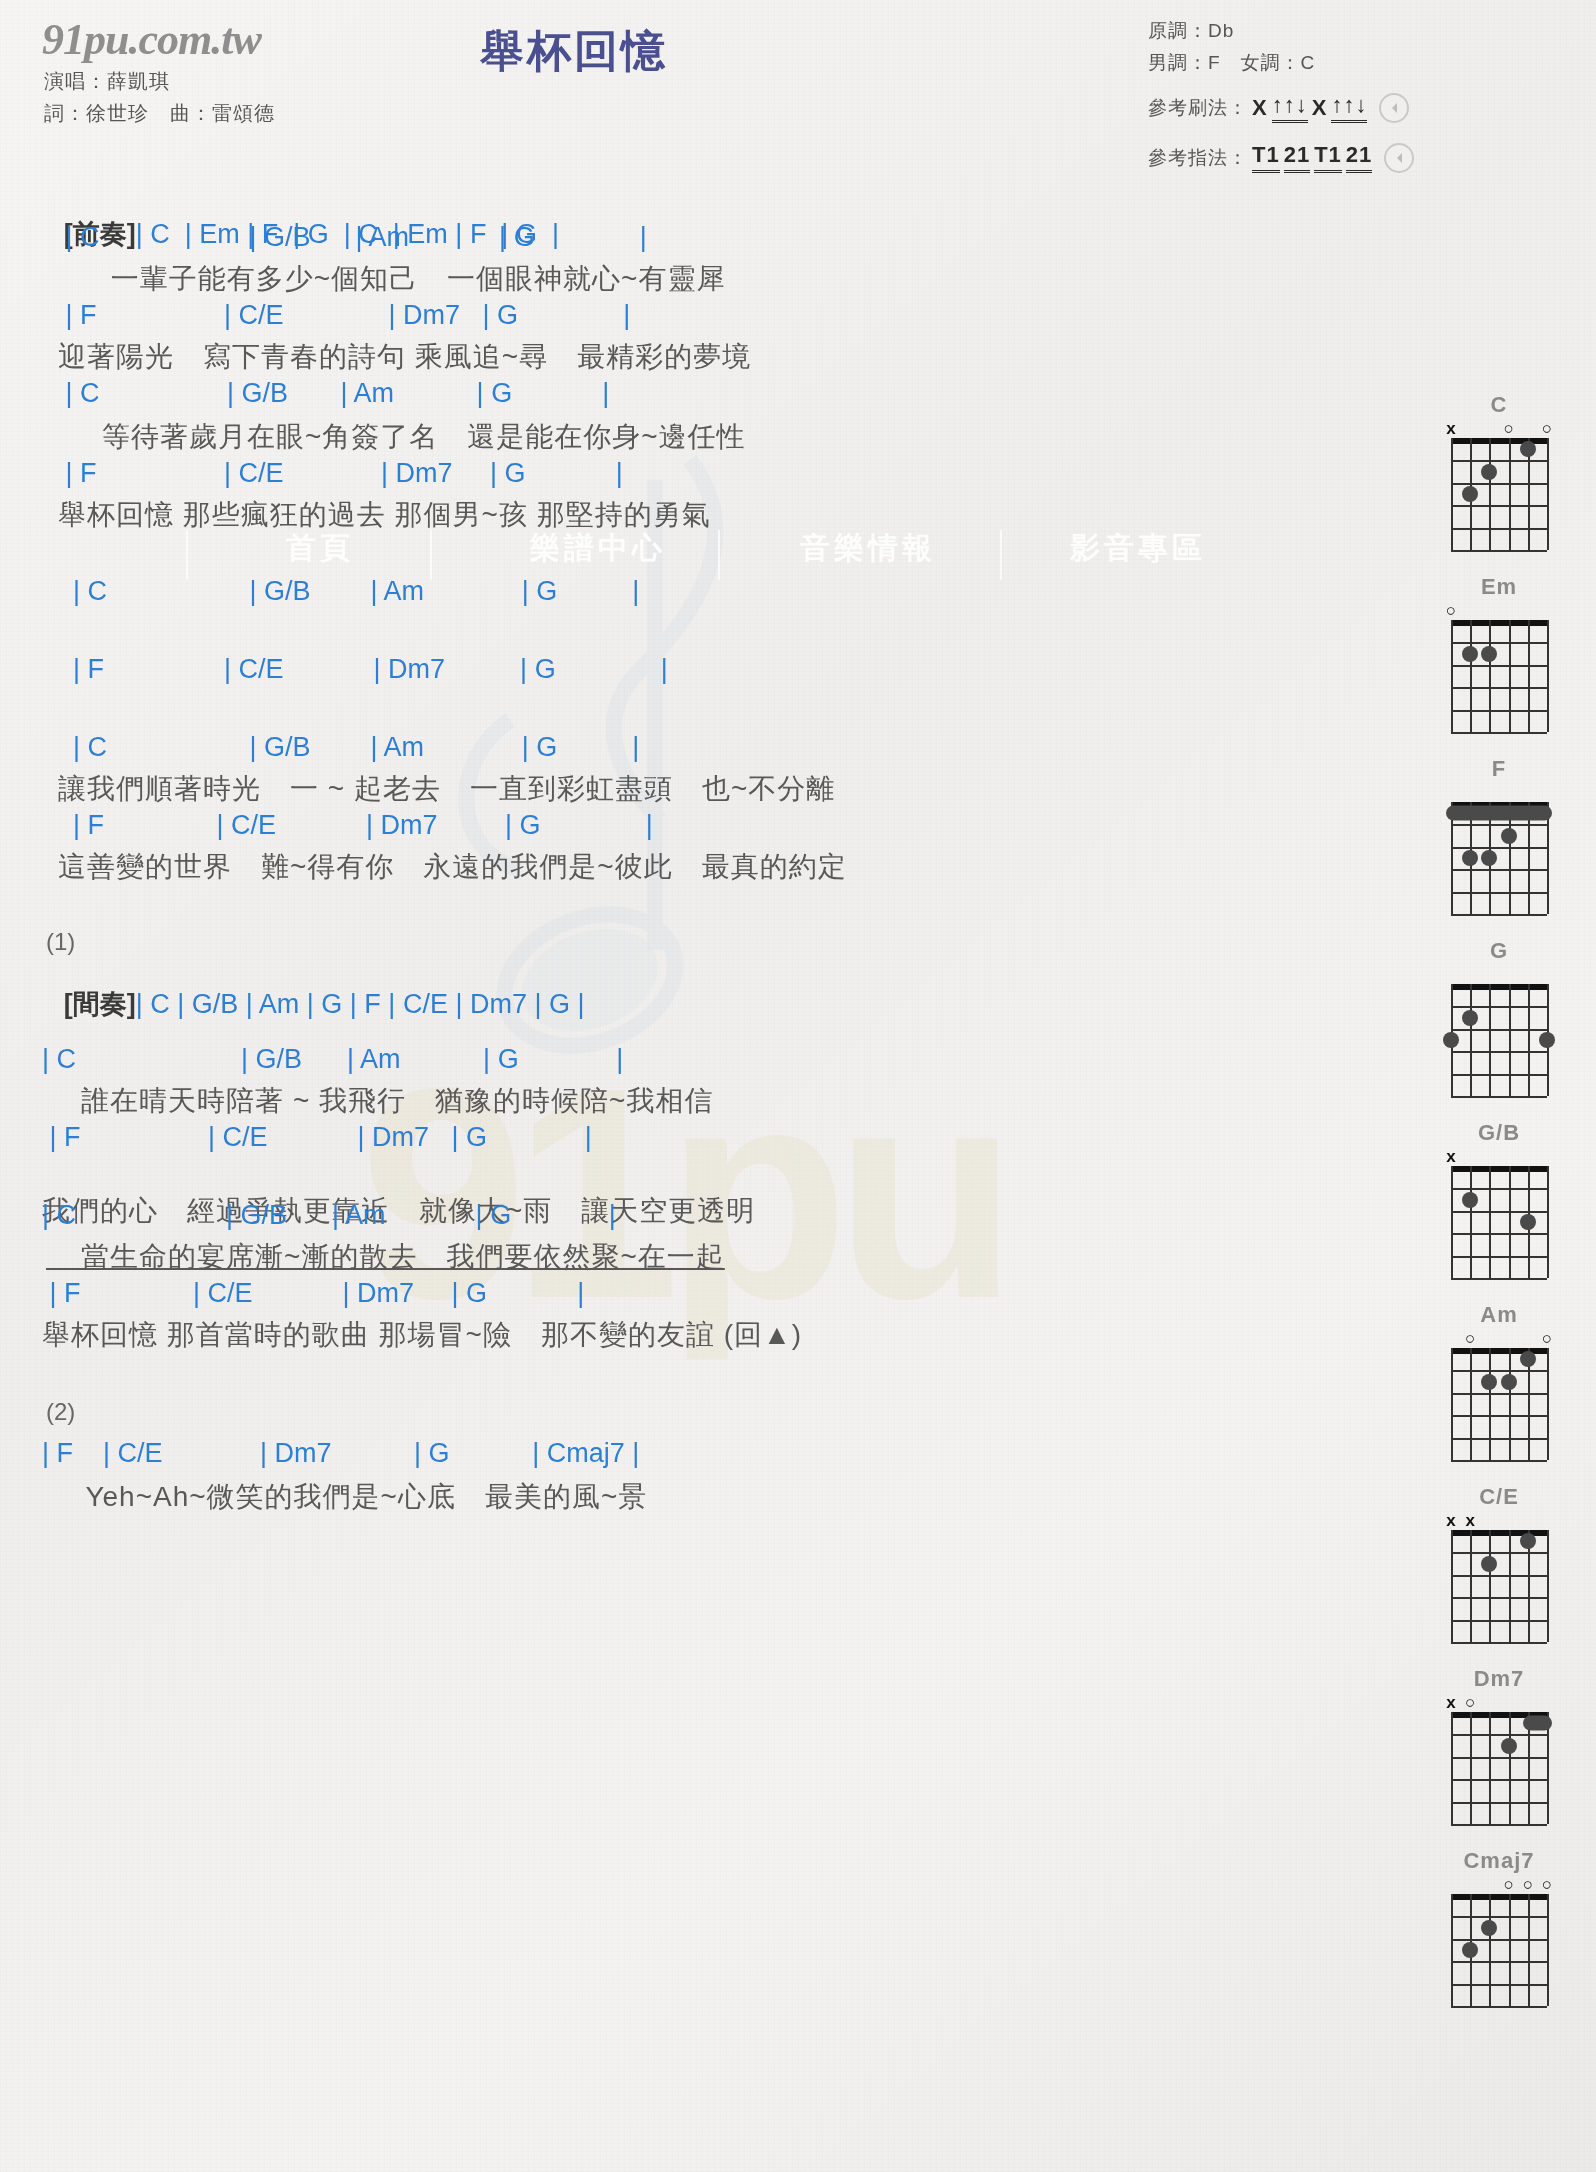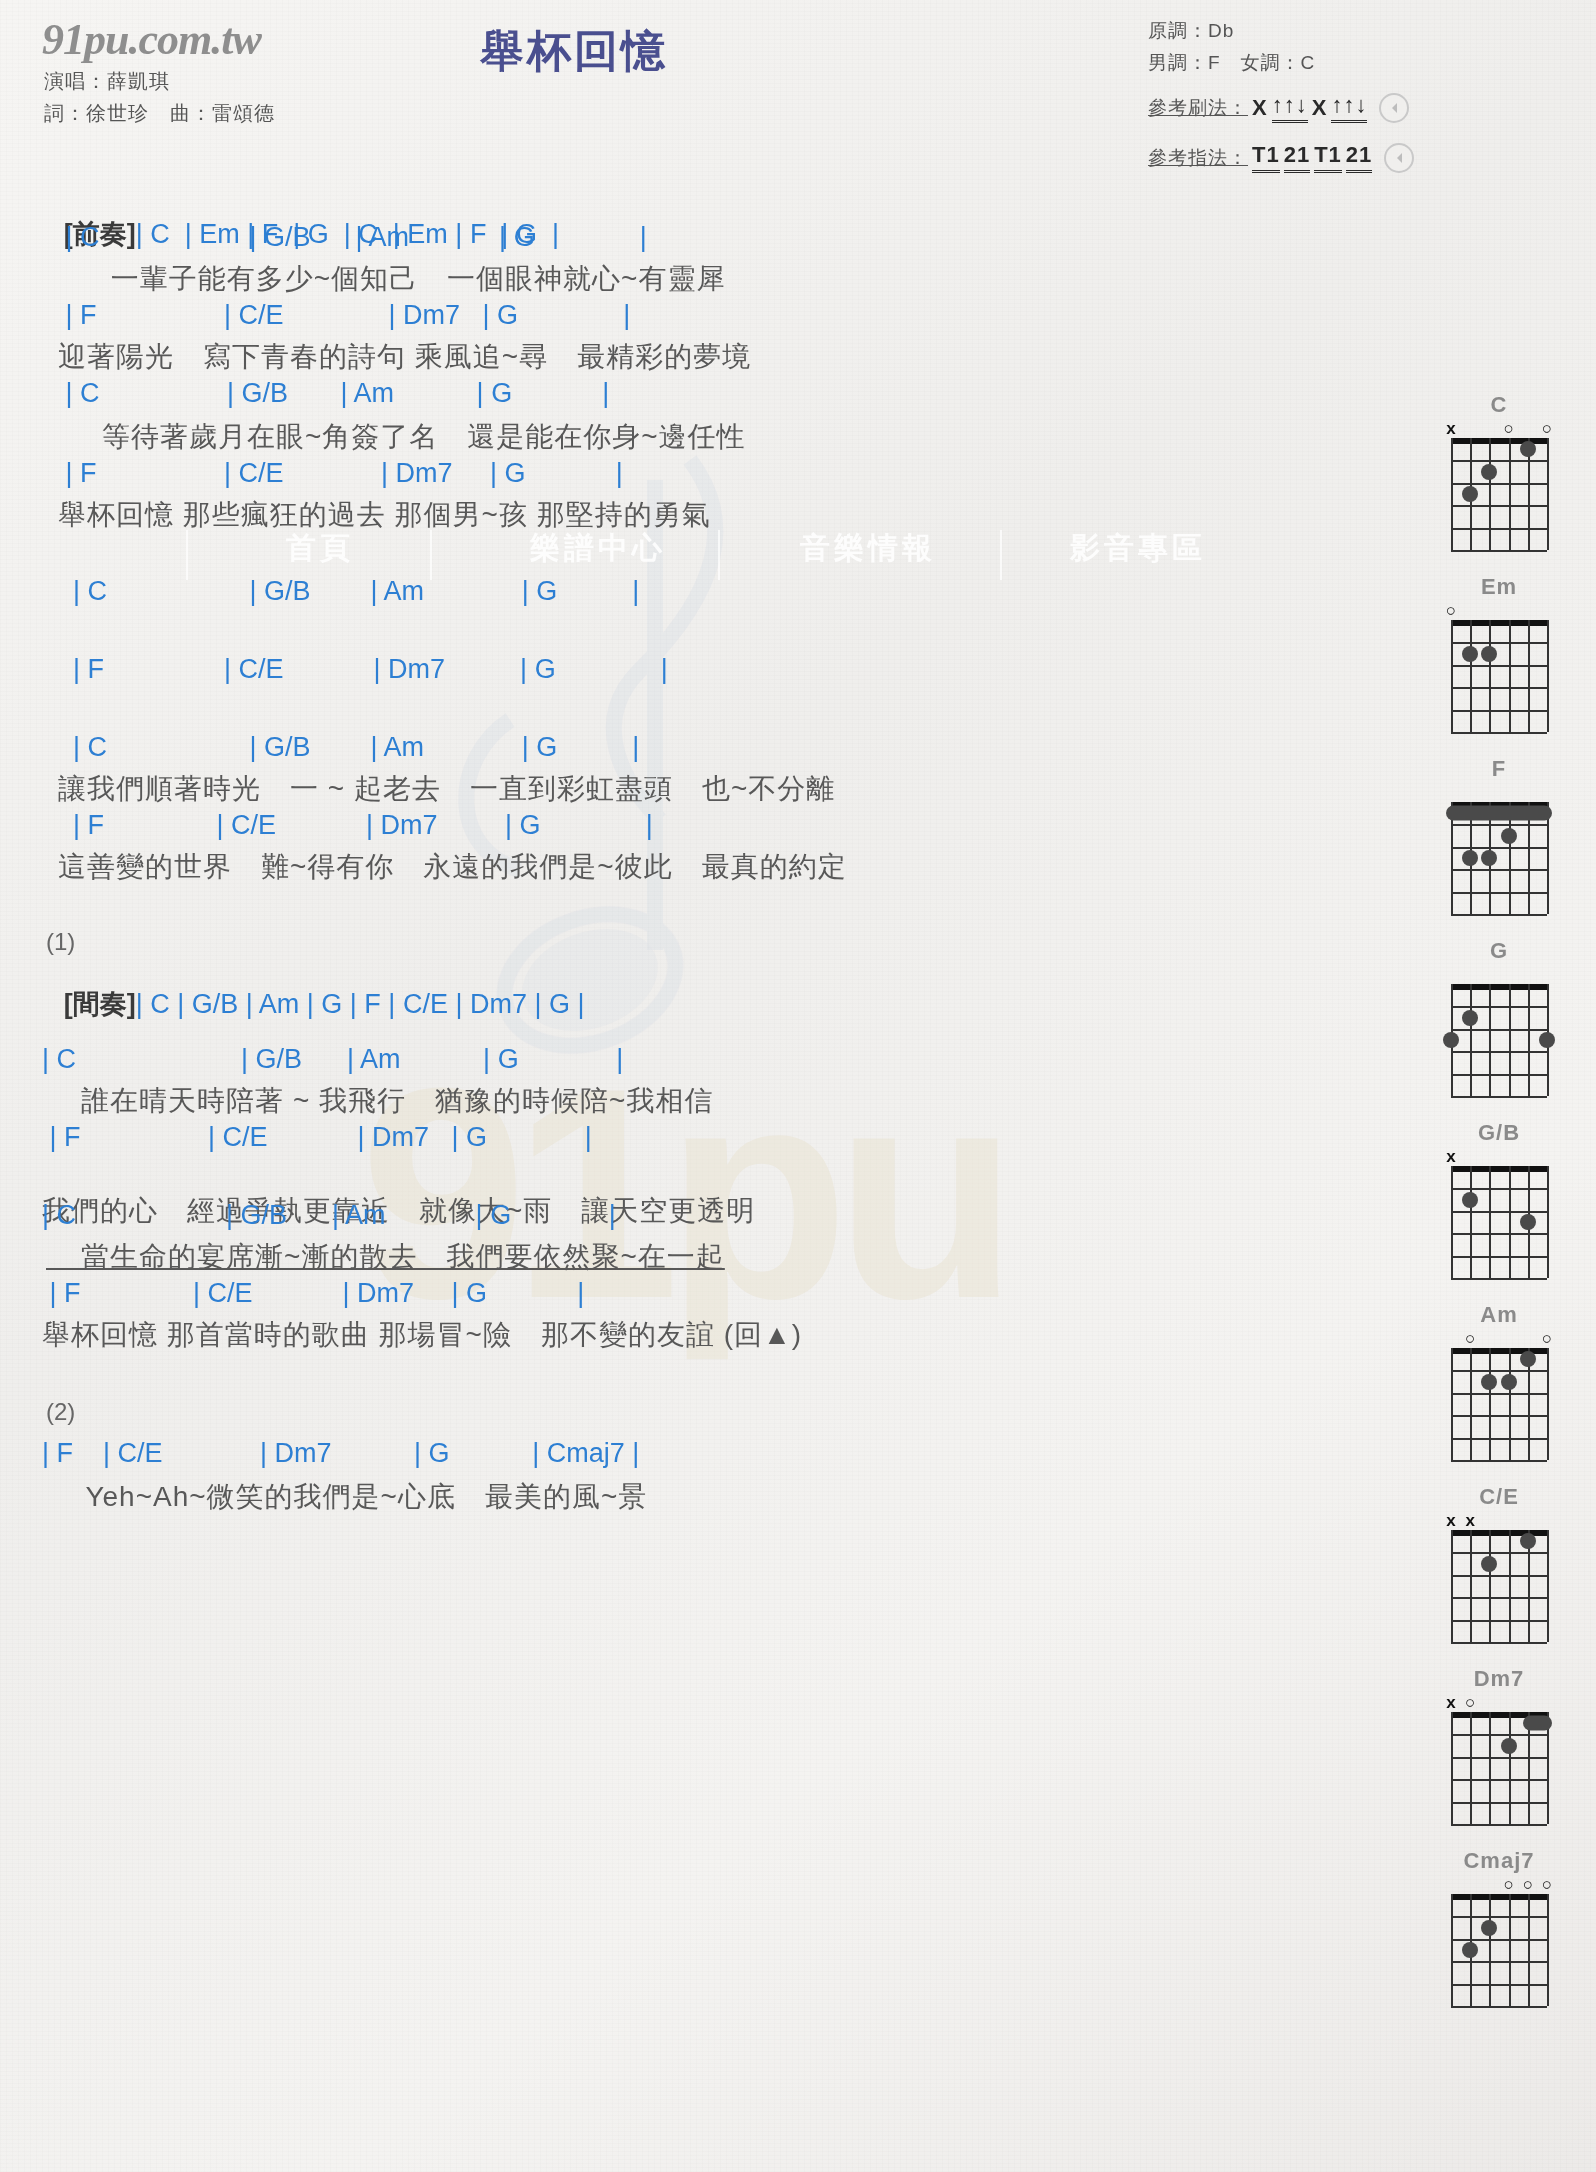--- a/index.html
+++ b/index.html
@@ -61,21 +61,21 @@
   #credit-writers{top:100px;}
 
   .keyinfo{position:absolute;left:1148px;font-size:19px;color:#555;letter-spacing:1px;}
   #key-original{top:18px;}
   #key-male-female{top:50px;}
 
   .patternrow{position:absolute;left:1148px;font-size:19px;color:#555;letter-spacing:1px;
     display:flex;align-items:center;}
   #strum-row{top:92px;}
   #finger-row{top:142px;}
-  .pat-label{white-space:nowrap;text-decoration:underline;}
+  .pat-label{white-space:nowrap;}
   .pat-glyphs{margin-left:4px;font-size:22px;color:#2a2a2a;font-weight:600;letter-spacing:1px;}
   .pat-u{border-bottom:3px double #2a2a2a;padding-bottom:2px;}
   .spk{
     width:26px;height:26px;border-radius:50%;
     border:2px solid #c9c9c9;margin-left:12px;
     position:relative;flex:0 0 auto;background:#f0efed;
   }
   .spk:before{
     content:"";position:absolute;left:6px;top:8px;
     border-left:5px solid transparent;border-right:5px solid #bdbdbd;

